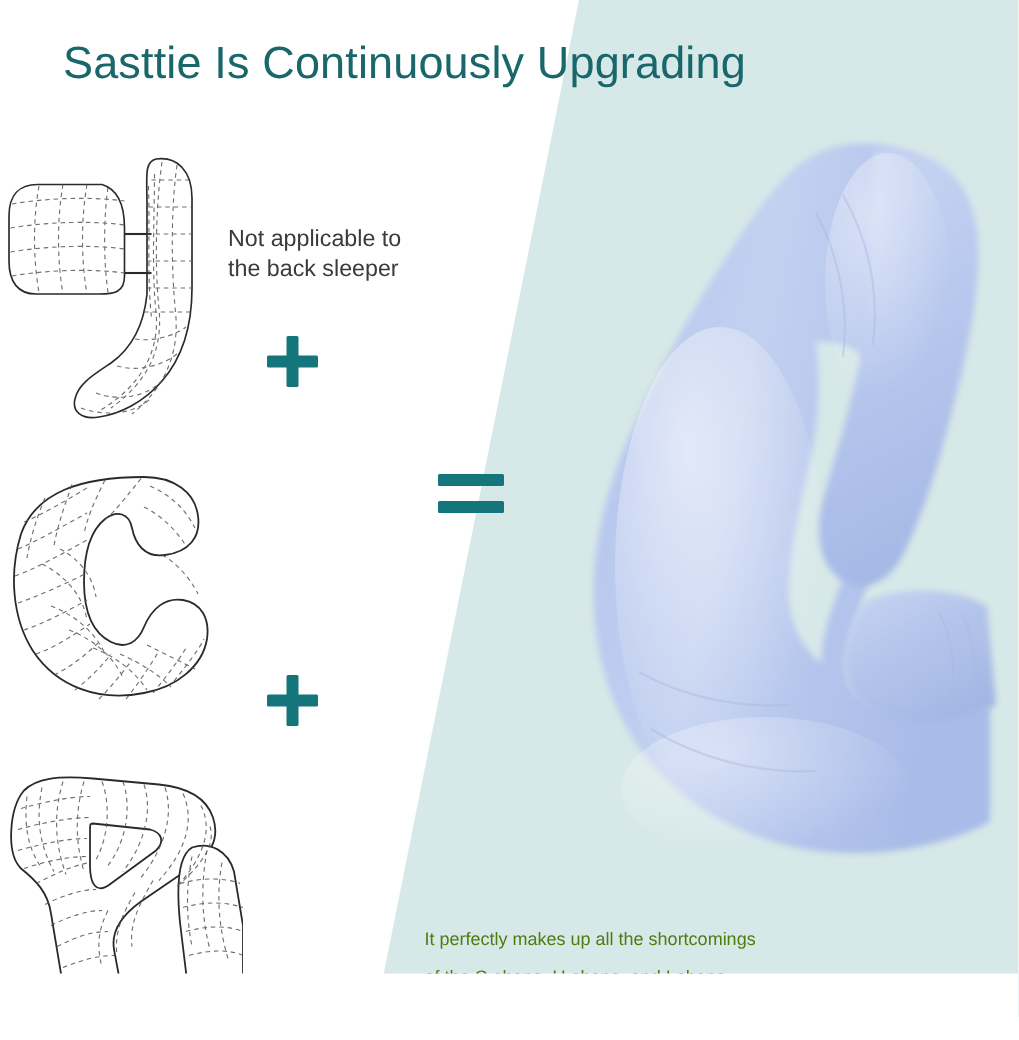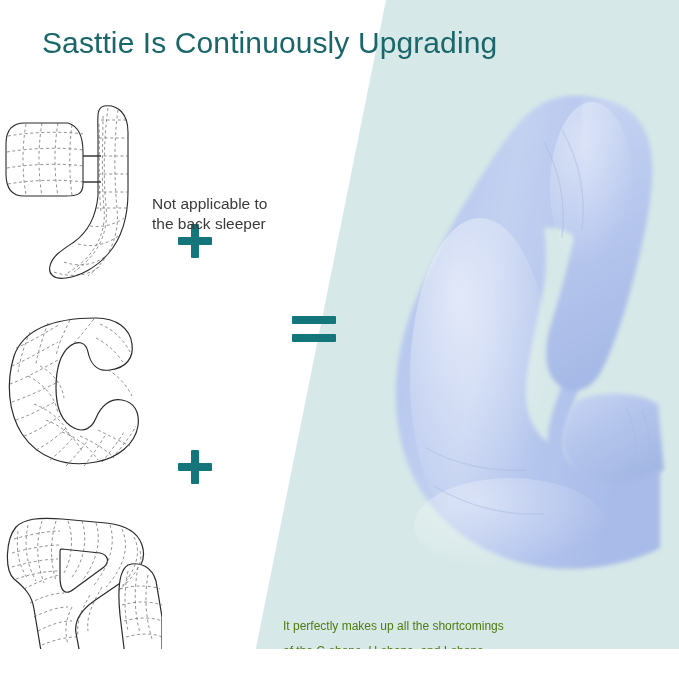--- a/index.html
+++ b/index.html
@@ -60,21 +60,20 @@
   .equals .bar.b1{top:0;}
   .equals .bar.b2{top:18px;}
 
   
   .note{
     position:absolute;
     font-size:15.5px;
     line-height:20px;
     color:#3a3a3a;
     white-space:pre-line;
-    margin-top:44px;
   }
   #note-1{left:152px;top:150px;}
   #note-2{left:152px;top:349px;}
   #note-3{left:152px;top:544px;}
 
   
   .caption{
     position:absolute;
     left:283px;top:614px;
     font-size:12px;

